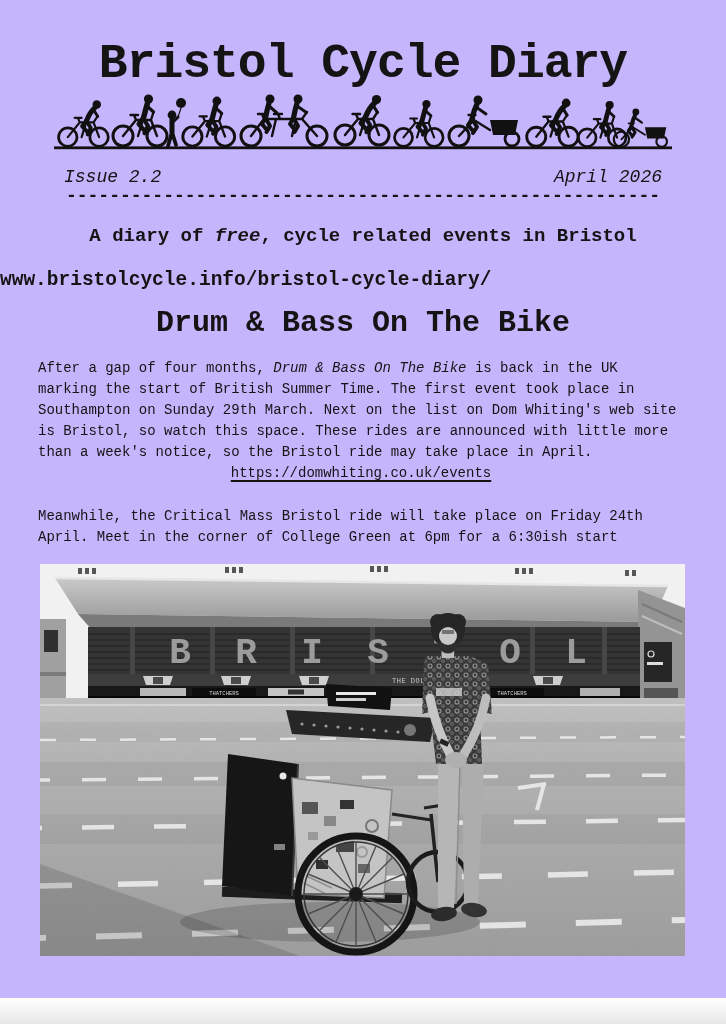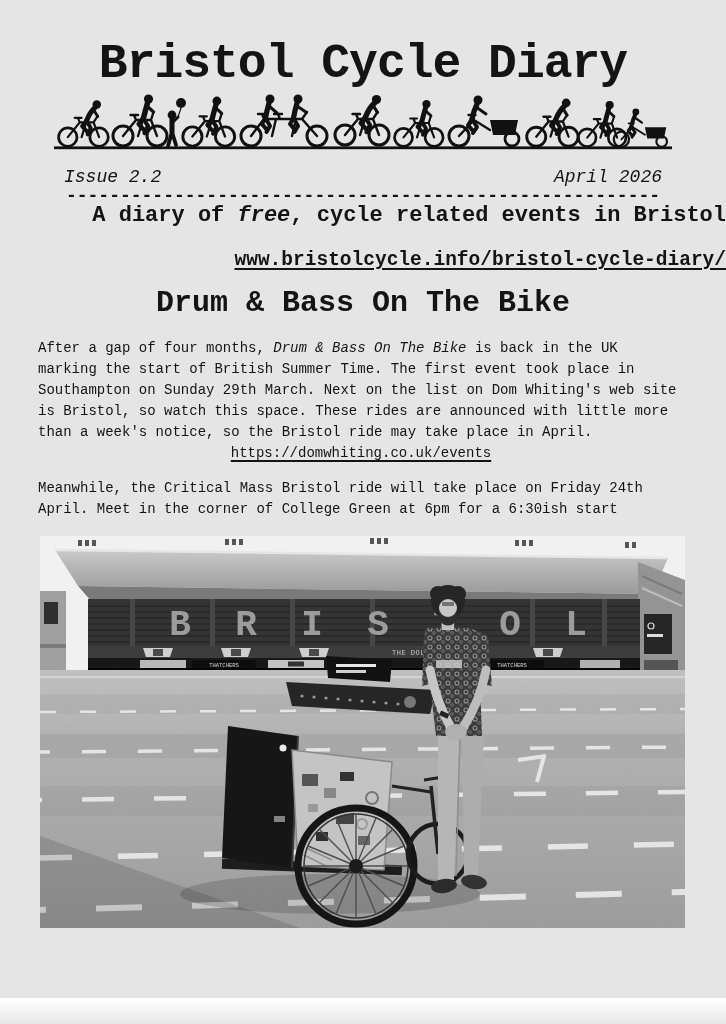--- a/index.html
+++ b/index.html
@@ -1,19 +1,19 @@
 <!DOCTYPE html>
 <html><head>
 <meta charset="utf-8">
 <style>
   html,body{margin:0;padding:0;background:#fff;}
   .page{
     position:relative;
     width:726px;height:1024px;
-    background:#e5e5e5;
+    background:#c4b5fd;
     font-family:"Liberation Mono","DejaVu Sans Mono",monospace;
     color:#141414;
     overflow:hidden;
   }
   .title{
     margin:0;padding-top:40px;
     font-size:48px;line-height:1;
     font-weight:700;text-align:center;
     letter-spacing:-1px;white-space:nowrap;
   }
@@ -21,41 +21,41 @@
   .meta{
     width:598px;margin:15px auto 0 auto;
     display:flex;justify-content:space-between;
     font-size:18px;line-height:22px;font-style:italic;font-weight:400;
   }
   .divider{
     text-align:center;font-size:18px;line-height:16px;
     white-space:nowrap;overflow:hidden;font-weight:600;
   }
   .tagline{
-    margin-top:0;text-align:right;
-    font-size:22px;line-height:24px;font-weight:600;
+    margin-top:20px;text-align:center;
+    font-size:19px;line-height:24px;font-weight:600;
   }
   .tagline .it{font-style:italic;}
   .site-link{
-    display:block;margin-top:20px;text-align:right;
+    display:block;margin-top:20px;text-align:left;
     font-size:19.5px;line-height:24px;font-weight:600;
-    color:#141414;text-decoration:underline;
+    color:#141414;
     text-underline-offset:3px;text-decoration-thickness:1.5px;
     cursor:pointer;
   }
   .headline{
     margin:16px 0 0 0;text-align:center;
     font-size:30px;line-height:30px;font-weight:700;white-space:nowrap;
   }
   .body-par{
     width:646px;margin:20px 0 0 38px;
     font-size:14px;line-height:21px;font-weight:500;
     word-spacing:0;
   }
-  .body-par.second{margin-top:14px;}
+  .body-par.second{margin-top:22px;}
   .body-par .it{font-style:italic;}
   .inline-link{
     display:block;color:#141414;text-decoration:underline;
     text-underline-offset:3px;text-decoration-thickness:1.5px;cursor:pointer;text-align:center;
   }
   .plain-link{display:block;}
   .photo-wrap{margin:16px 0 0 40px;width:645px;height:392px;}
   .bottom-strip{
     position:absolute;left:0;bottom:0;width:726px;height:26px;
     background:linear-gradient(#ffffff,#e7e7e7);

